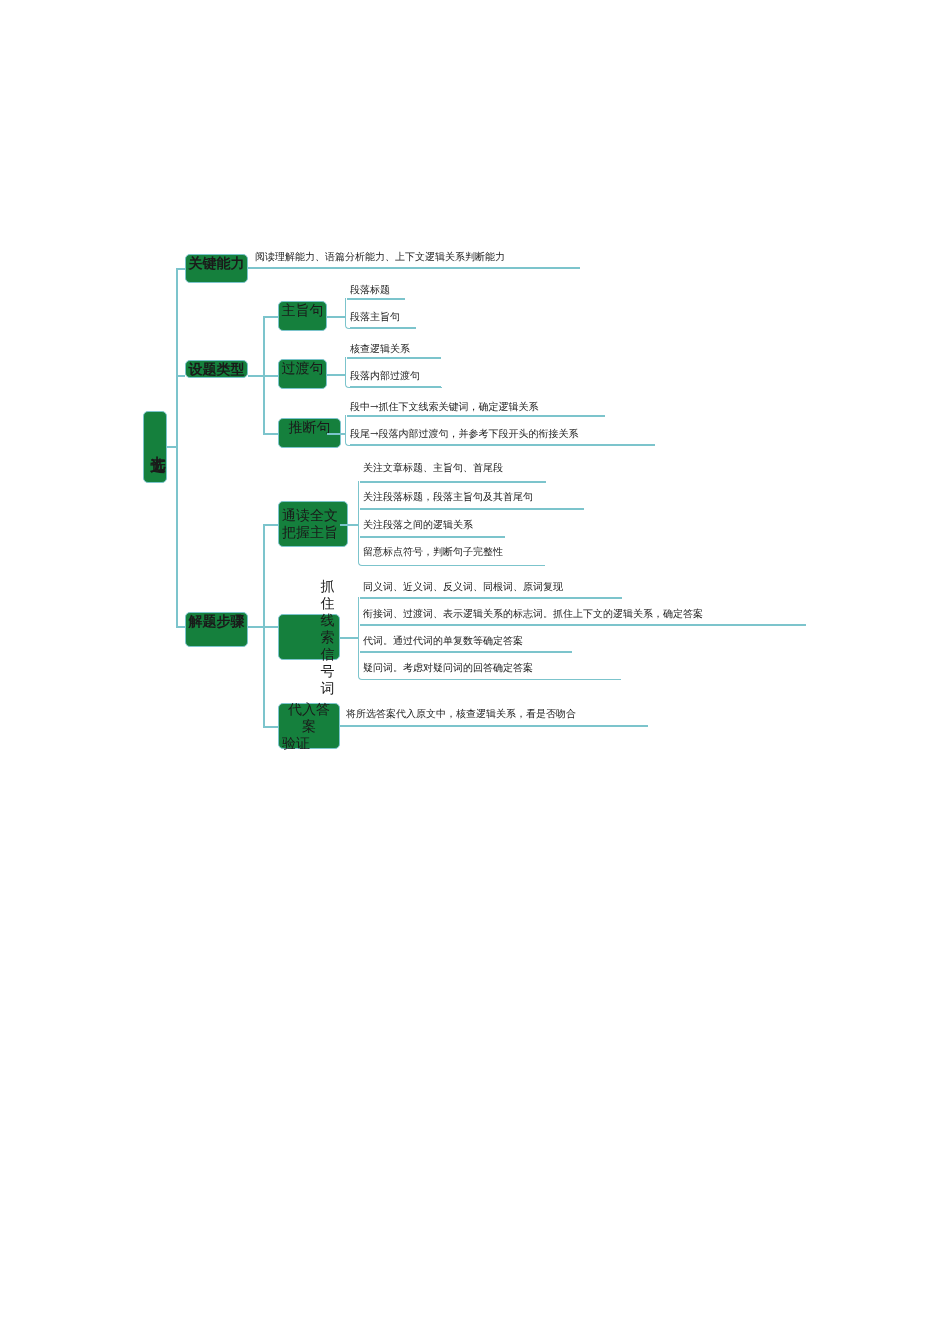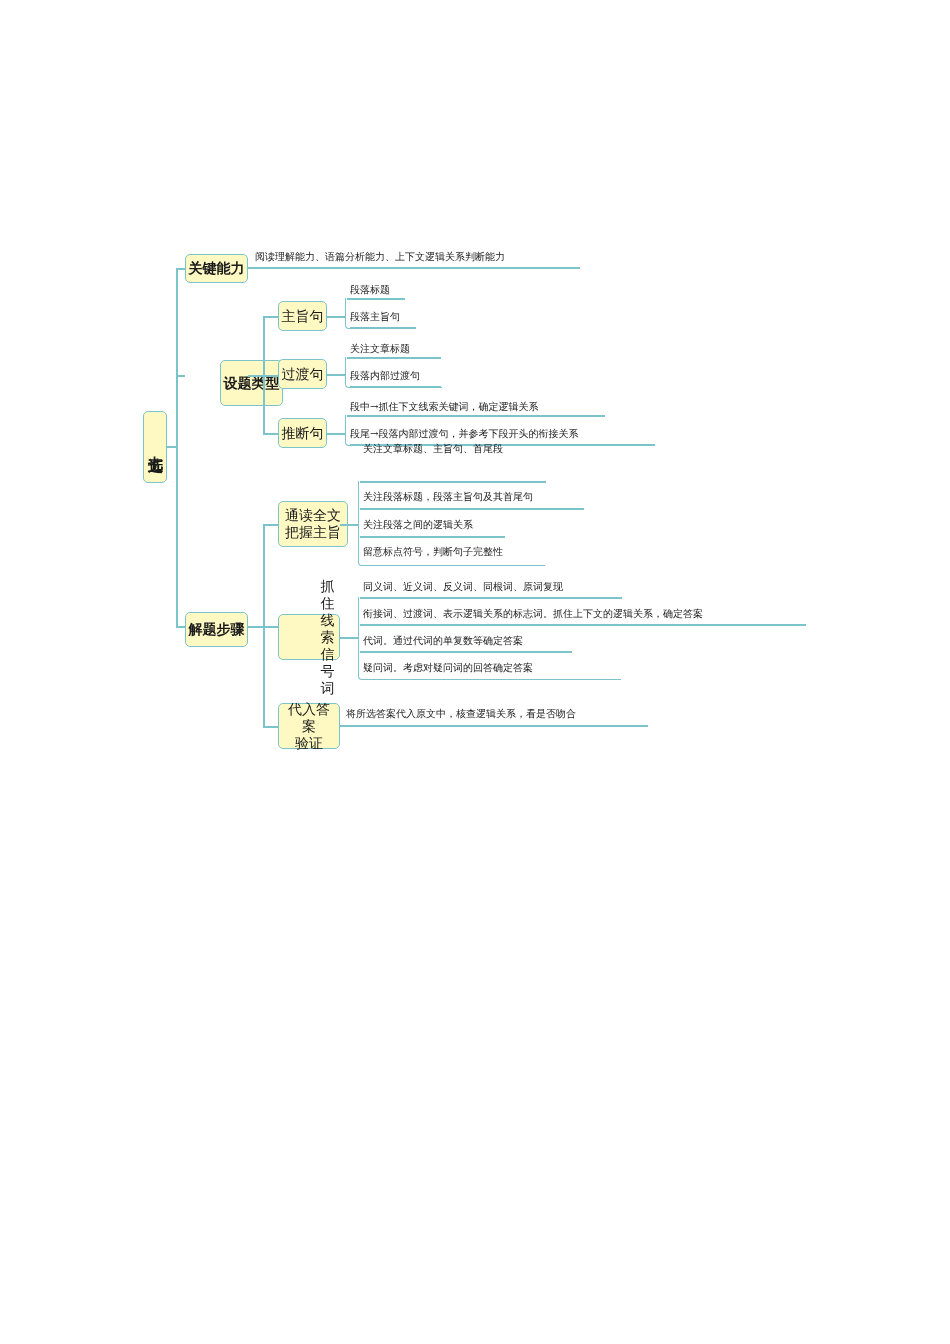--- a/index.html
+++ b/index.html
@@ -1,22 +1,22 @@
 <!DOCTYPE html>
 <html><head>
   <meta charset="utf-8">
   <style>
     html, body { margin: 0; padding: 0; background: #ffffff; }
     body { width: 950px; height: 1344px; position: relative; overflow: hidden;
            font-family: "DejaVu Serif", "Liberation Serif", serif; color: #1a1a1a; }
     .map { position: absolute; left: 0; top: 0; width: 950px; height: 1344px; }
     .line { position: absolute; background: #7cc4cc; }
     .node { position: absolute; border: 1.5px solid #7cc4cc; border-radius: 5px;
-            background: #fef9c3; box-sizing: border-box; display: flex;
-            align-items: center; justify-content: center; font-size: 14px;
+            background: #15803d; box-sizing: border-box; display: flex;
+            align-items: flex-start; justify-content: center; font-size: 14px;
             line-height: 17px; text-align: center; }
     .node.bold { font-family: "DejaVu Sans", "Liberation Sans", sans-serif; font-weight: bold; font-size: 14px; }
     .node.root { font-family: "DejaVu Sans", "Liberation Sans", sans-serif; font-weight: bold; font-size: 15px;
                  writing-mode: vertical-rl; letter-spacing: 2px; }
     .node.multi { flex-direction: column; padding: 0 3px; }
     .leaf { position: absolute; font-size: 10px; line-height: 17px; white-space: nowrap;
             padding-left: 2px; }
     .uline { position: absolute; height: 1.5px; background: #7cc4cc; }
     .brk { position: absolute; border-left: 1.5px solid #7cc4cc; border-bottom: 1.5px solid #7cc4cc;
            border-bottom-left-radius: 4px; }
@@ -35,21 +35,21 @@
   <div class="line" style="left:176px; top:268px; width:9px; height:1.5px;"></div>
   <div class="line" style="left:176px; top:375px; width:9px; height:1.5px;"></div>
   <div class="line" style="left:176px; top:626px; width:9px; height:1.5px;"></div>
 
   <div class="node bold" style="left:185px; top:254px; width:63px; height:29px;">
     <span>关键能力</span>
   </div>
   <div class="leaf" style="left:253px; top:248px;">阅读理解能力、语篇分析能力、上下文逻辑关系判断能力</div>
   <div class="uline" style="left:248px; top:267px; width:332px;"></div>
 
-  <div class="node bold" style="left:185px; top:360px; width:63px; height:46px;margin-left:35px;">
+  <div class="node bold" style="left:185px; top:360px; width:63px; height:18px;">
     <span>设题类型</span>
   </div>
   <div class="line" style="left:248px; top:375px; width:16px; height:1.5px;"></div>
   <div class="line" style="left:263px; top:316px; width:1.5px; height:118px;"></div>
   <div class="line" style="left:263px; top:316px; width:15px; height:1.5px;"></div>
   <div class="line" style="left:263px; top:375px; width:15px; height:1.5px;"></div>
   <div class="line" style="left:263px; top:433px; width:15px; height:1.5px;"></div>
 
   <div class="node" style="left:278px; top:301px; width:49px; height:30px;">
     <span>主旨句</span>
@@ -58,27 +58,27 @@
   <div class="leaf" style="left:348px; top:281px;">段落标题</div>
   <div class="brk" style="left:345px; top:298px; width:60px; height:30px;"></div>
   <div class="uline" style="left:347px; top:298px; width:58px;"></div>
   <div class="leaf" style="left:348px; top:308px;">段落主旨句</div>
   <div class="uline" style="left:350px; top:327px; width:66px;"></div>
 
   <div class="node" style="left:278px; top:359px; width:49px; height:30px;">
     <span>过渡句</span>
   </div>
   <div class="line" style="left:327px; top:374px; width:19px; height:1.5px;"></div>
-  <div class="leaf" style="left:348px; top:340px;">关注文章标题</div>
+  <div class="leaf" style="left:348px; top:340px;">核查逻辑关系</div>
   <div class="brk" style="left:345px; top:357px; width:96px; height:30px;"></div>
   <div class="uline" style="left:347px; top:357px; width:94px;"></div>
   <div class="leaf" style="left:348px; top:367px;">段落内部过渡句</div>
   <div class="uline" style="left:350px; top:386px; width:91px;"></div>
 
-  <div class="node" style="left:278px; top:418px; width:49px; height:30px;">
+  <div class="node" style="left:278px; top:418px; width:63px; height:30px;">
     <span>推断句</span>
   </div>
   <div class="line" style="left:327px; top:433px; width:19px; height:1.5px;"></div>
   <div class="leaf" style="left:348px; top:398px;text-align:right;">段中→抓住下文线索关键词，确定逻辑关系</div>
   <div class="brk" style="left:345px; top:415px; width:260px; height:30px;"></div>
   <div class="uline" style="left:347px; top:415px; width:258px;"></div>
   <div class="leaf" style="left:348px; top:425px;">段尾→段落内部过渡句，并参考下段开头的衔接关系</div>
   <div class="uline" style="left:350px; top:444px; width:305px;"></div>
 
   <div class="node bold" style="left:185px; top:612px; width:63px; height:35px;">
@@ -88,21 +88,21 @@
   <div class="line" style="left:263px; top:524px; width:1.5px; height:203px;"></div>
   <div class="line" style="left:263px; top:524px; width:15px; height:1.5px;"></div>
   <div class="line" style="left:263px; top:626px; width:15px; height:1.5px;"></div>
   <div class="line" style="left:263px; top:726px; width:15px; height:1.5px;"></div>
 
   <div class="node multi" style="left:278px; top:501px; width:70px; height:46px;">
     <span>通读全文</span>
     <span>把握主旨</span>
   </div>
   <div class="line" style="left:340px; top:524px; width:19px; height:1.5px;"></div>
-  <div class="leaf" style="left:361px; top:440px;">关注文章标题、主旨句、首尾段</div>
+  <div class="leaf" style="left:361px; top:460px;font-family:Liberation Mono, monospace;">关注文章标题、主旨句、首尾段</div>
   <div class="brk" style="left:358px; top:481px; width:186px; height:84px;"></div>
   <div class="uline" style="left:360px; top:481px; width:186px;"></div>
   <div class="leaf" style="left:361px; top:488px;">关注段落标题，段落主旨句及其首尾句</div>
   <div class="uline" style="left:360px; top:508px; width:224px;"></div>
   <div class="leaf" style="left:361px; top:516px;">关注段落之间的逻辑关系</div>
   <div class="uline" style="left:360px; top:536px; width:145px;"></div>
   <div class="leaf" style="left:361px; top:543px;text-align:right;">留意标点符号，判断句子完整性</div>
 
   <div class="node multi" style="left:278px; top:614px; width:62px; height:46px;padding-left:40px;">
     <span>抓住线索</span>

